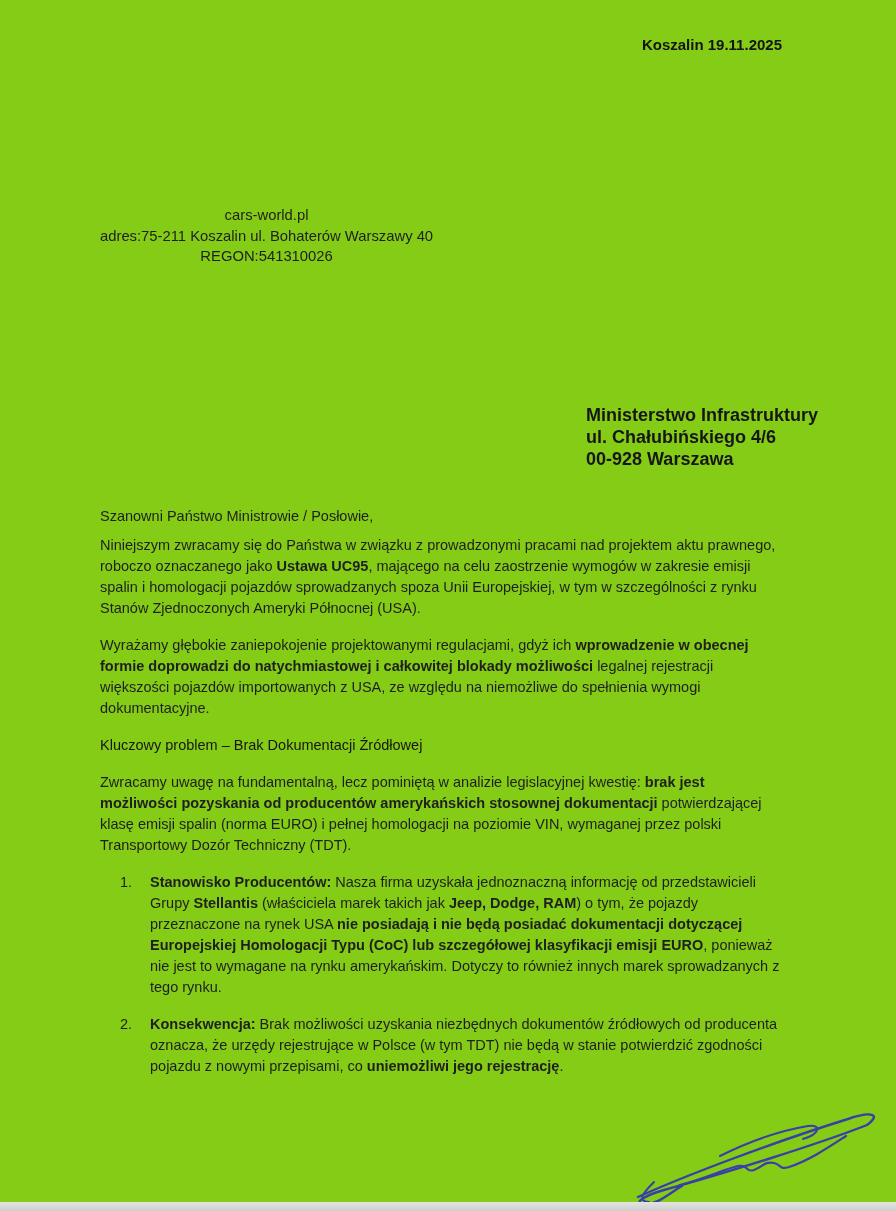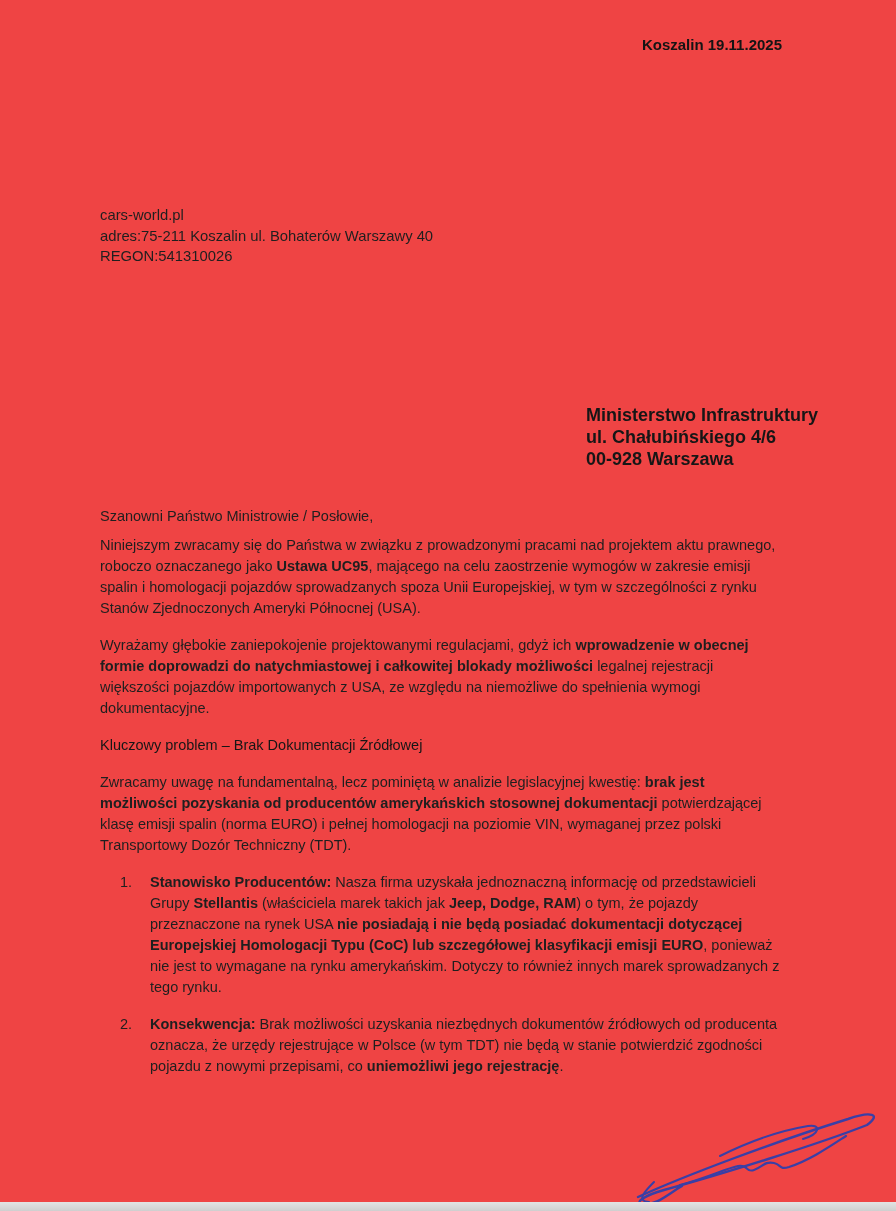--- a/index.html
+++ b/index.html
@@ -7,29 +7,29 @@
     width: 896px; height: 1211px;
     background: #ffffff;
     font-family: "Liberation Sans", sans-serif;
     color: #1f1f1f;
     position: relative;
     overflow: hidden;
     -webkit-font-smoothing: antialiased;
   }
   .page {
     position: absolute; inset: 0;
-    background: #ef4444;
+    background: #84cc16;
   }
   .letter-date {
     position: absolute; top: 36px; right: 114px;
     font-size: 15px; font-weight: 700; color: #141414;
   }
   .sender-block {
     position: absolute; left: 100px; top: 205px;
-    font-size: 14.8px; line-height: 20.5px;
+    font-size: 14.8px; line-height: 20.5px; text-align: center;
   }
   .recipient-block {
     position: absolute; left: 586px; top: 404px;
     font-size: 18px; font-weight: 700; line-height: 22px; color: #161616;
   }
   .main-flow {
     position: absolute; left: 100px; top: 506px; width: 684px;
     font-size: 14.5px; line-height: 21px;
   }
   .salutation { margin: 0 0 8px 0; }

